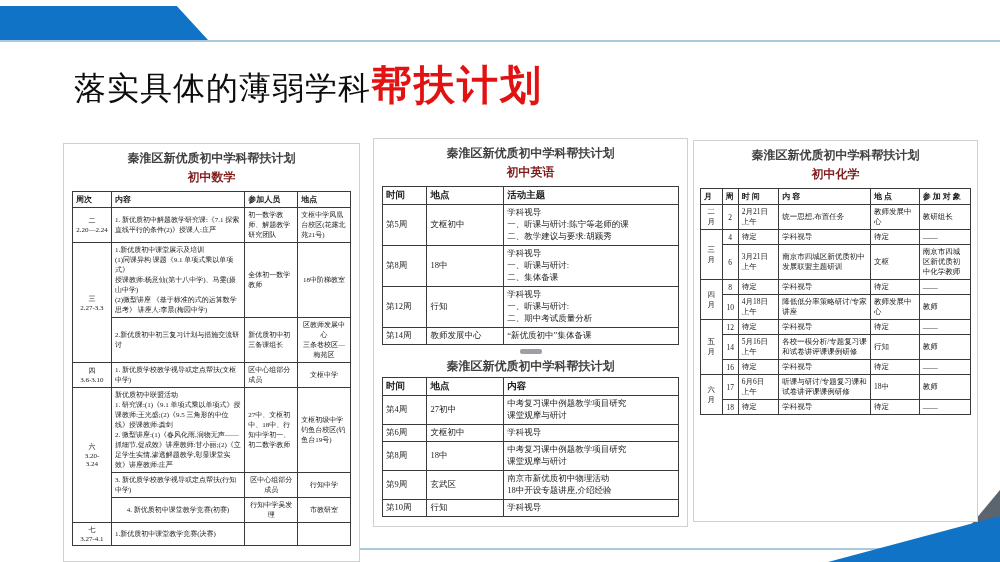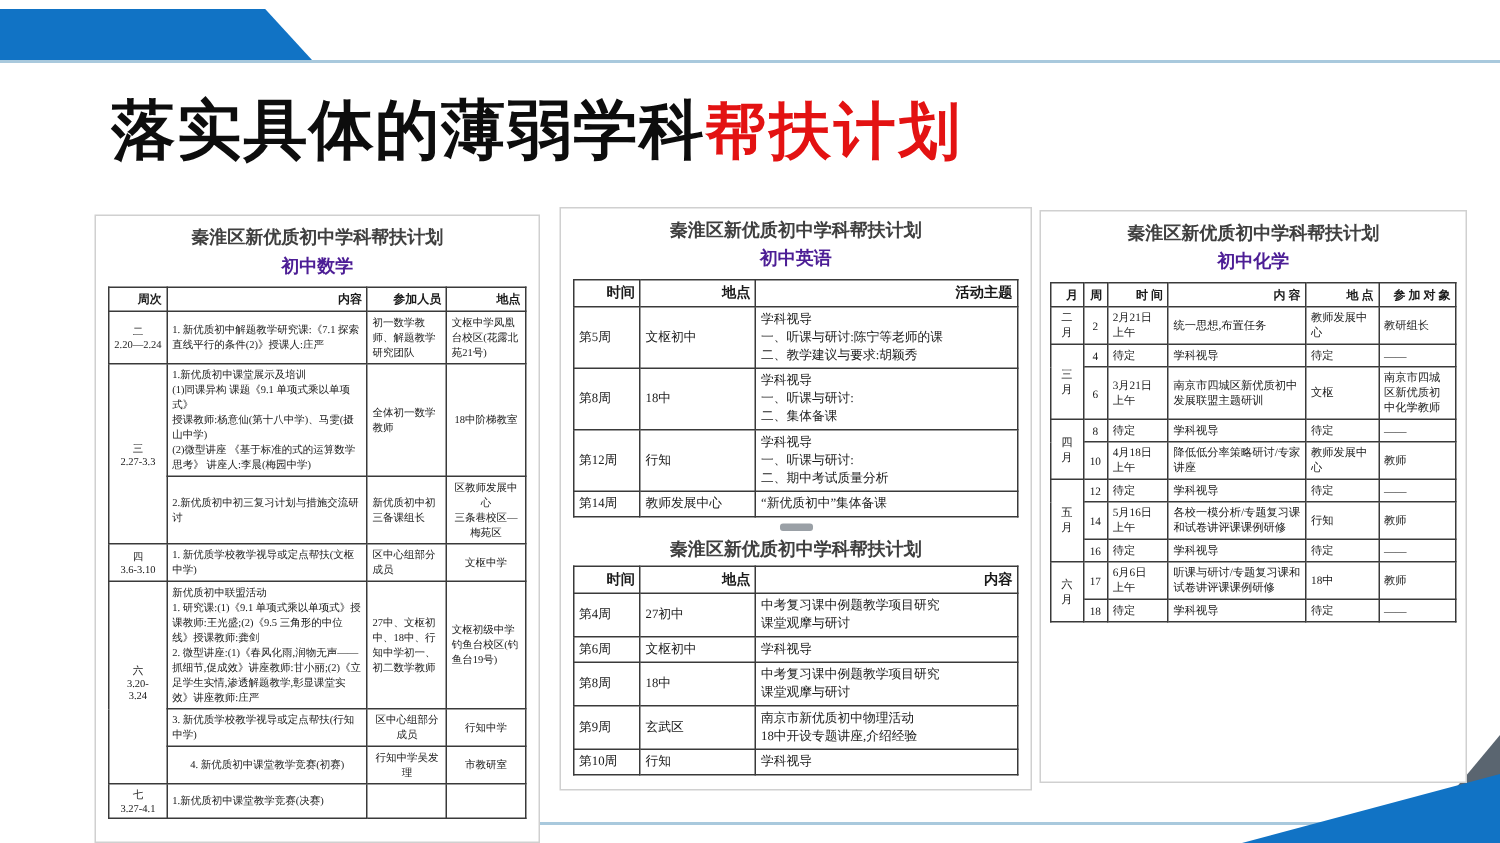--- a/index.html
+++ b/index.html
@@ -9,35 +9,35 @@
   .top-shape{position:absolute;left:0;top:6px;width:208px;height:34px;background:#1173c5;
              clip-path:polygon(0 0,85% 0,100% 100%,0 100%);}
   .top-line{position:absolute;left:0;top:40px;width:1000px;height:2px;background:#a9c9dd;}
   .bottom-line{position:absolute;left:110px;top:548px;width:890px;height:2px;background:#a9c9dd;}
   .corner-gray{position:absolute;right:0;bottom:0;width:60px;height:72px;background:#5a6570;
              clip-path:polygon(100% 0,100% 100%,0 100%);}
   .corner-blue{position:absolute;right:0;bottom:0;width:172px;height:46px;background:#1173c5;
              clip-path:polygon(100% 0,100% 100%,0 100%);}
   
   .title-row{position:absolute;left:74px;top:58px;white-space:nowrap;}
-  .title-black{font-size:43px;font-weight:bold;color:#0d0d0d;letter-spacing:1px;vertical-align:baseline;margin-top:10px;}
+  .title-black{font-size:32px;font-weight:normal;color:#0d0d0d;letter-spacing:1px;vertical-align:baseline;margin-top:10px;}
   .title-red{font-size:41px;font-weight:bold;color:#e31212;letter-spacing:2px;vertical-align:baseline;}
   
   .panel{position:absolute;background:#fff;border:1px solid #d0d0d0;box-sizing:border-box;overflow:hidden;}
   .panel-math{left:63px;top:143px;width:297px;height:419px;padding:2px 8px;}
   .panel-mid{left:373px;top:138px;width:315px;height:389px;padding:2px 8px;}
   .panel-chem{left:693px;top:140px;width:285px;height:382px;padding:2px 6px;}
   .doc-title{text-align:center;font-weight:bold;font-size:12px;margin:4px 0 2px;
              font-family:"Liberation Serif",serif;color:#404040;}
   .doc-sub{text-align:center;font-weight:bold;font-size:12px;margin:2px 0 5px;
-             font-family:"Liberation Serif",serif;color:#4c1d95;}
+             font-family:"Liberation Serif",serif;color:#7f1d1d;}
   table.doc{width:100%;border-collapse:collapse;table-layout:fixed;
             font-family:"Liberation Serif",serif;color:#1a1a1a;}
   .doc th,.doc td{border:1px solid #3a3a3a;padding:2px 3px;vertical-align:middle;}
-  .doc th{font-weight:bold;text-align:right;}
+  .doc th{font-weight:bold;text-align:left;}
   .pre{white-space:pre-line;}
   .ctr{text-align:center;}
   .math{font-size:7px;}  .math th{font-size:8px;}
   .eng{font-size:8.5px;} .eng th{font-size:9.5px;}
   .phys{font-size:8.5px;} .phys th{font-size:9.5px;}
   .chem{font-size:7.5px;} .chem th{font-size:8px;}
   .wk{word-break:break-all;text-align:center;}
   .img-handle{width:22px;height:5px;background:#9aa0a6;border-radius:2px;margin:4px auto 2px;}
 </style>
 </head>

